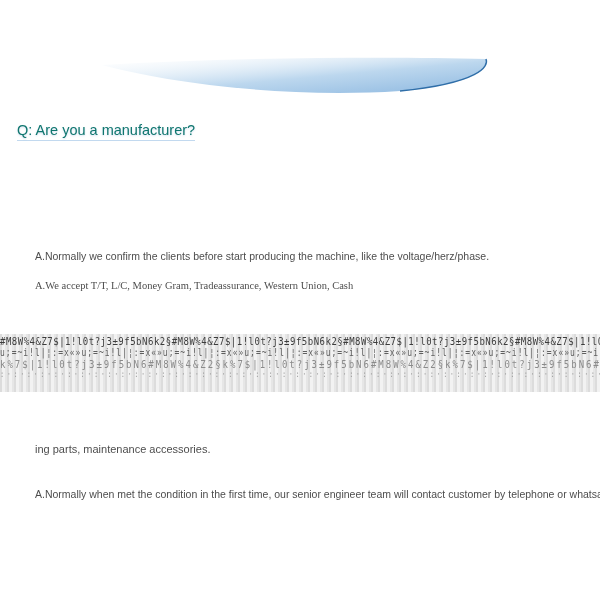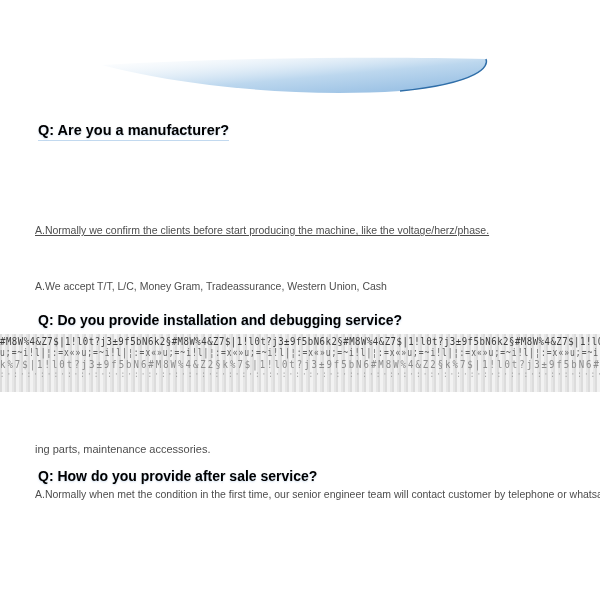--- a/index.html
+++ b/index.html
@@ -21,24 +21,24 @@
     position: absolute;
     left: 100px;
     top: 56px;
     width: 392px;
     height: 52px;
   }
 
   
   .q {
     position: absolute;
-    left: 38px;
+    left: 17px;
     font-size: 14px;
-    font-weight: bold;
-    color: #000000;
+    font-weight: normal;
+    color: #0f766e;
     white-space: nowrap;
     text-shadow: 0 1px 2px rgba(120,160,210,0.35);
   }
   .q.first {
     font-size: 14.5px;
     border-bottom: 1px solid rgba(120,170,220,0.45);
     padding-bottom: 2px;
   }
 
   
@@ -117,31 +117,29 @@
           <stop offset="1" stop-color="#8db8e0"></stop>
         </linearGradient>
       </defs>
       <path d="M2,9 C120,2 280,0 386,3 C389,10 380,27 300,35 C180,43 60,25 2,9 Z" fill="url(#swooshGrad)"></path>
       <path d="M386,3 C389,10 380,27 300,35" stroke="#2f6ea8" stroke-width="1.4" fill="none"></path>
     </svg>
   </div>
 
   <div class="q first" style="top:122px;">Q: Are you a manufacturer?</div>
 
-  <div class="a" style="top:224px;text-decoration:underline;">A.Normally we confirm the clients before start producing the machine, like the voltage/herz/phase.</div>
+  <div class="a" style="top:250px;">A.Normally we confirm the clients before start producing the machine, like the voltage/herz/phase.</div>
 
-  <div class="a" style="top:280px;">A.We accept T/T, L/C, Money Gram, Tradeassurance, Western Union, Cash</div>
+  <div class="a" style="top:280px;font-family:Liberation Serif, serif;">A.We accept T/T, L/C, Money Gram, Tradeassurance, Western Union, Cash</div>
 
-  <div class="q" style="top:312px;">Q: Do you provide installation and debugging service?</div>
 
   <div class="artifact-band">
     <div class="artifact-row r1">#M8W%4&amp;Z7$|1!l0t?j3±9f5bN6k2§#M8W%4&amp;Z7$|1!l0t?j3±9f5bN6k2§#M8W%4&amp;Z7$|1!l0t?j3±9f5bN6k2§#M8W%4&amp;Z7$|1!l0t?j3±9f5bN6k2§#M8W%4&amp;Z7$|1!l0t?j3±9f5bN6k2§#M8W%4&amp;Z7$|1!l0t?j3±9f5bN6k2§</div>
     <div class="artifact-row r2">u;=~i!l|¦:=x«»u;=~i!l|¦:=x«»u;=~i!l|¦:=x«»u;=~i!l|¦:=x«»u;=~i!l|¦:=x«»u;=~i!l|¦:=x«»u;=~i!l|¦:=x«»u;=~i!l|¦:=x«»u;=~i!l|¦:=x«»u;=~i!l|¦:=x«»</div>
     <div class="artifact-row r3">k%7$|1!l0t?j3±9f5bN6#M8W%4&amp;Z2§k%7$|1!l0t?j3±9f5bN6#M8W%4&amp;Z2§k%7$|1!l0t?j3±9f5bN6#M8W%4&amp;Z2§k%7$|1!l0t?j3±9f5bN6#M8W%4&amp;Z2§k%7$|1!l0t?j3±9f5bN6#M8W%4&amp;Z2§</div>
     <div class="artifact-row r4">:·:·:·:·:·:·:·:·:·:·:·:·:·:·:·:·:·:·:·:·:·:·:·:·:·:·:·:·:·:·:·:·:·:·:·:·:·:·:·:·:·:·:·:·:·:·:·:·:·:·:·:·:·:·:·:·:·:·</div>
   </div>
 
   <div class="fragment" style="top:443px;">ing parts, maintenance accessories.</div>
 
-  <div class="q" style="top:468px;">Q: How do you provide after sale service?</div>
   <div class="a" style="top:488px;">A.Normally when met the condition in the first time, our senior engineer team will contact customer by telephone or whatsapp to</div>
 
 </div>
 
 </body></html>

